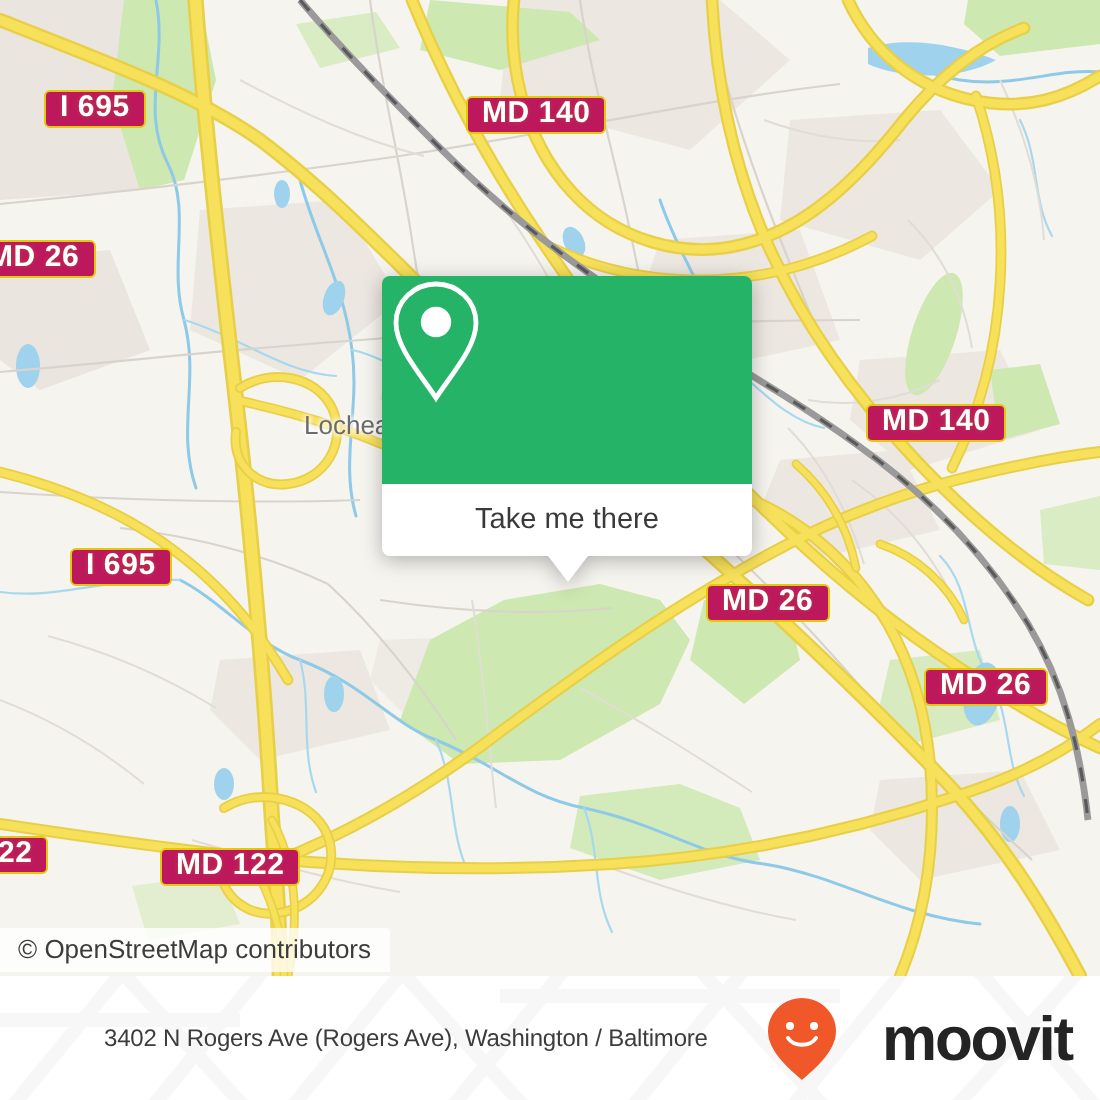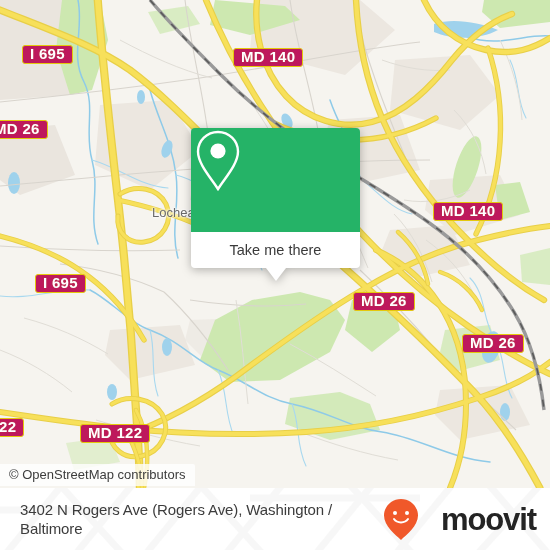--- a/index.html
+++ b/index.html
@@ -41,22 +41,22 @@
     color: #6b6b6b;
     font-size: 13px;
     white-space: nowrap;
     z-index: 5;
     text-shadow: 0 0 3px #fff, 0 0 3px #fff, 0 0 3px #fff;
   }
 
   
   #popup {
     position: absolute;
-    left: 191px; top: 128px;
-    width: 169px;
+    left: 191px; top: 138px;
+    width: 185px;
     z-index: 20;
     filter: drop-shadow(0 2px 5px rgba(0,0,0,.28));
     text-align: right;
   }
   #popup-green {
     background: #25b367;
     border-radius: 4px 4px 0 0;
     height: 104px;
     display: flex;
     align-items: center;
@@ -109,25 +109,26 @@
     opacity: .55;
   }
   #footer-inner {
     position: absolute; left: 0; top: 0;
     width: 550px; height: 62px;
     display: flex; align-items: center;
     justify-content: space-between;
     padding: 0 14px 0 20px;
   }
   #addr {
-    font-size: 15px;
+    font-size: 12px;
     color: #3c3c3c;
     line-height: 19px;
     max-width: 350px;
     letter-spacing: -.1px;
+    margin-left: 32px;
   }
   #brand { display: flex; align-items: center; gap: 20px; }
   #brand-word {
     font-size: 31px;
     font-weight: bold;
     color: #242424;
     letter-spacing: -1.1px;
     line-height: 31px;
   }
 </style>

